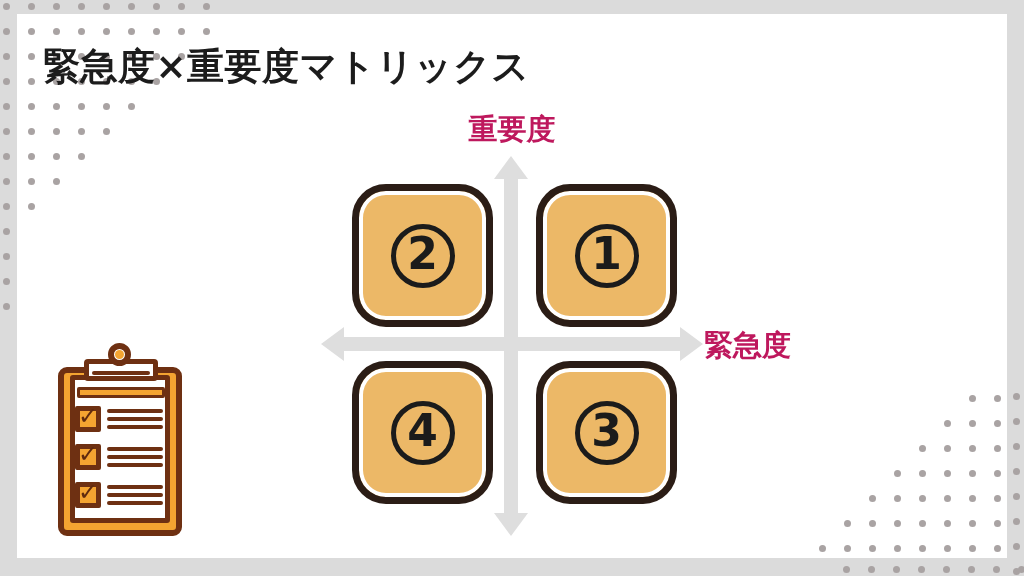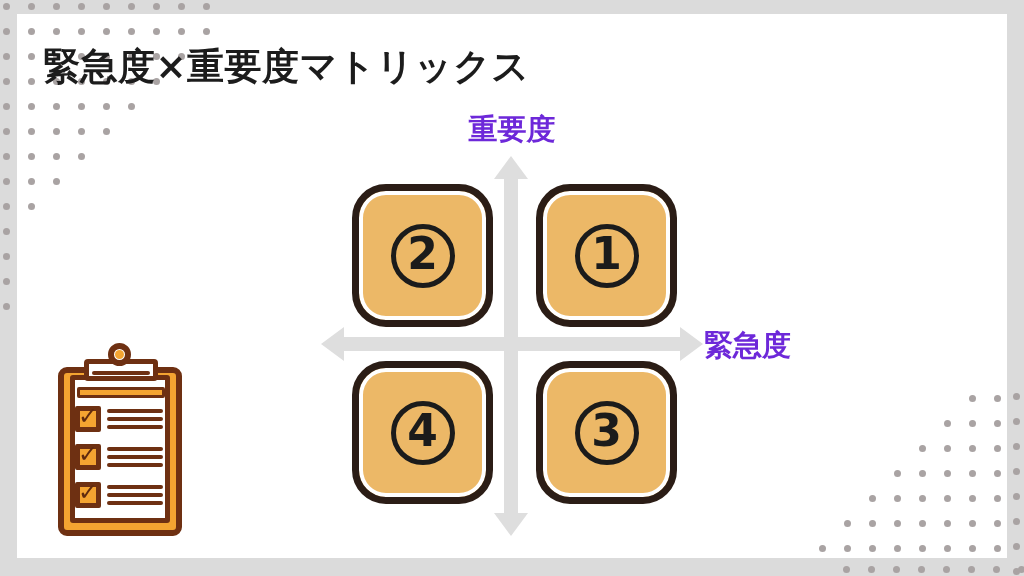--- a/index.html
+++ b/index.html
@@ -15,21 +15,21 @@
   .dot{
     position:absolute;width:7px;height:7px;border-radius:50%;
     background:#a9a3a3;
   }
   .title{
     position:absolute;left:43px;top:42px;
     font-size:37px;font-weight:800;color:#1c1c1c;letter-spacing:0.5px;
     white-space:nowrap;
   }
   .axis-label{
-    position:absolute;font-size:29px;font-weight:800;color:#6d28d9;
+    position:absolute;font-size:29px;font-weight:800;color:#be185d;
     white-space:nowrap;
   }
   .axis-label.vertical{left:412px;top:110px;width:200px;text-align:center;}
   .axis-label.horizontal{left:704px;top:326px;}
   .shaft{position:absolute;background:#dedede;}
   .v-shaft{left:504px;top:176px;width:14px;height:339px;}
   .h-shaft{left:342px;top:337px;width:340px;height:14px;}
   .tri{position:absolute;width:0;height:0;}
   .tri.up{left:494px;top:156px;border-left:17px solid transparent;border-right:17px solid transparent;border-bottom:23px solid #dedede;}
   .tri.down{left:494px;top:513px;border-left:17px solid transparent;border-right:17px solid transparent;border-top:23px solid #dedede;}

